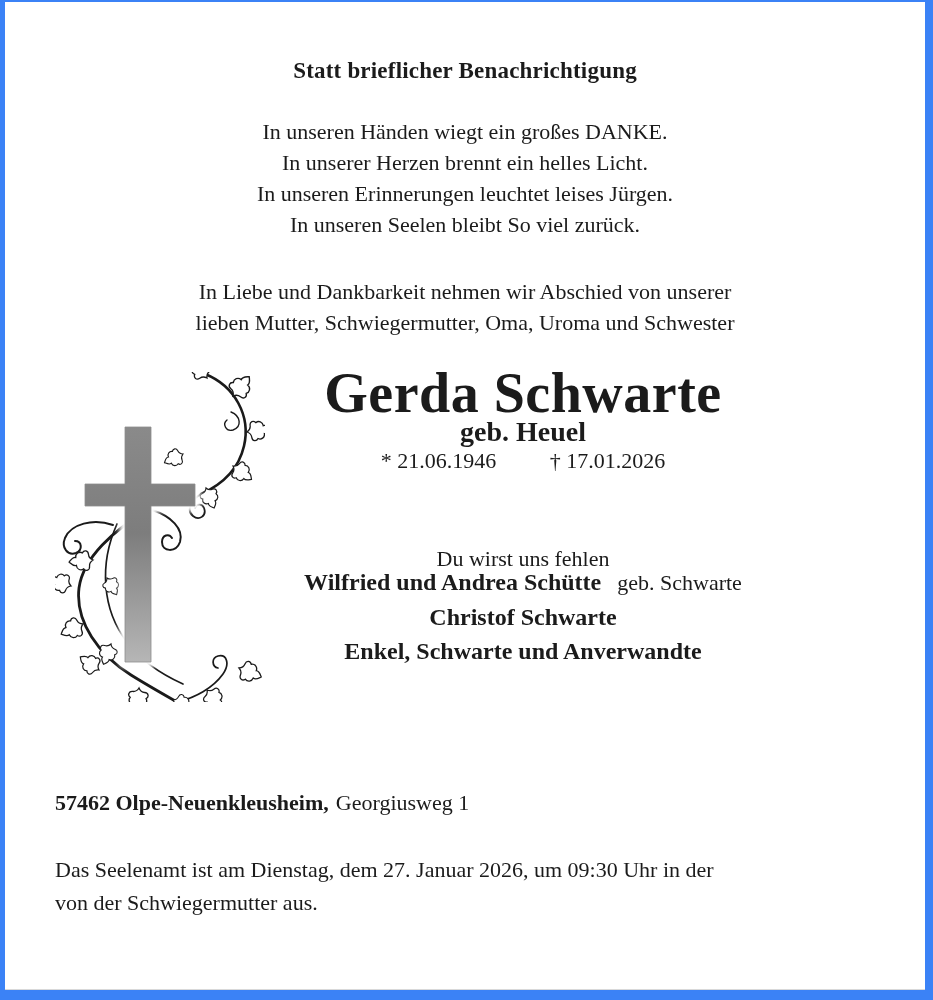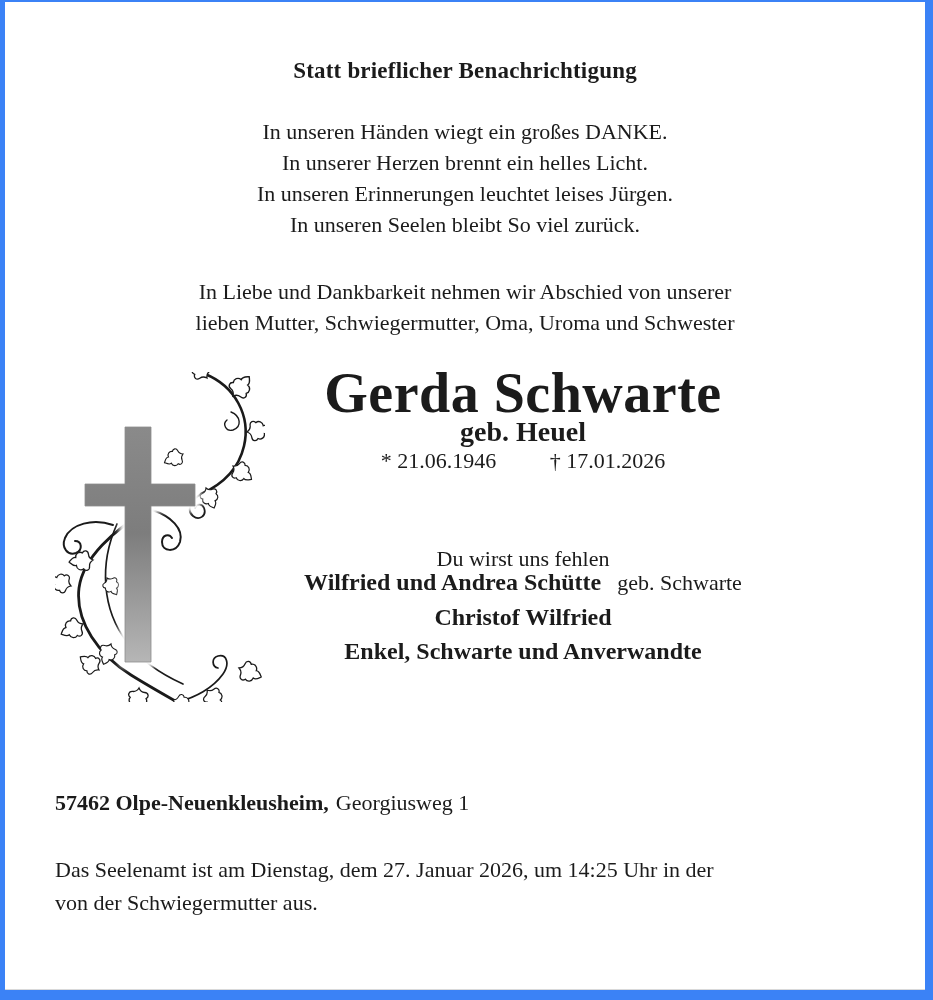--- a/index.html
+++ b/index.html
@@ -143,30 +143,30 @@
       <span class="death">† 17.01.2026</span>
     </div>
 
     <div class="abs memorial-line farewell">Du wirst uns fehlen</div>
 
     <div class="abs memorial-line mourners">
       <div>
         <span>Wilfried und Andrea Schütte</span><span class="mourner-suffix">geb. Schwarte</span>
       </div>
       <div>
-        <span>Christof Wilfried</span>
+        <span>Christof Schwarte</span>
       </div>
       <div>
         <span>Enkel, Schwarte und Anverwandte</span>
       </div>
     </div>
 
     <div class="abs address">
       <span class="locality">57462 Olpe-Neuenkleusheim,</span><span class="street">Georgiusweg 1</span>
     </div>
 
     <div class="abs service">
-      <div>Das Seelenamt ist am Dienstag, dem 27. Januar 2026, um 14:25 Uhr in der</div>
+      <div>Das Seelenamt ist am Dienstag, dem 27. Januar 2026, um 09:30 Uhr in der</div>
       <div>von der Schwiegermutter aus.</div>
     </div>
 
   </div>
 </div>
 
 </body></html>

